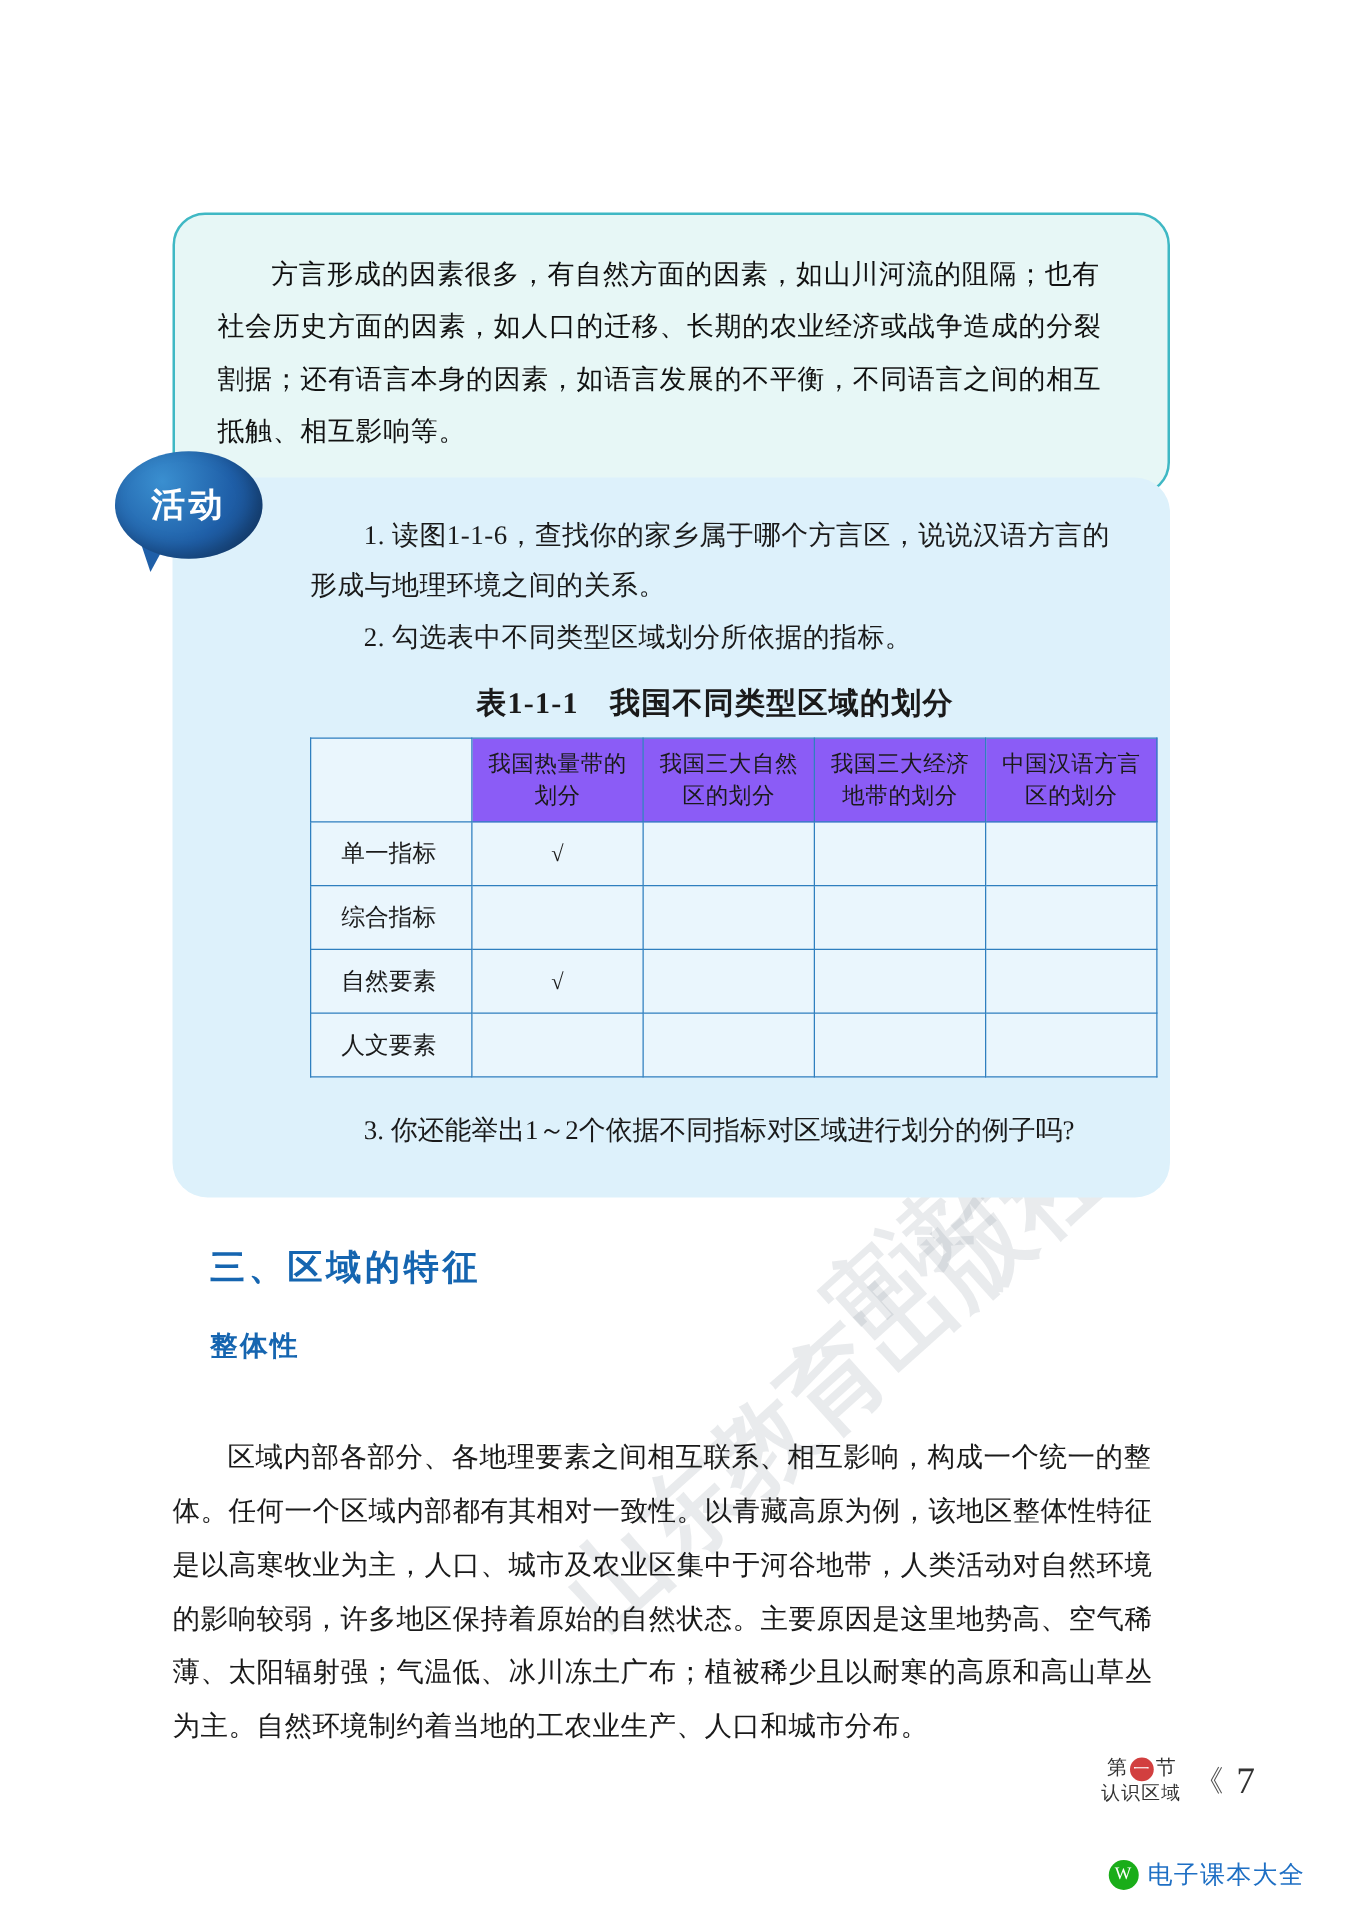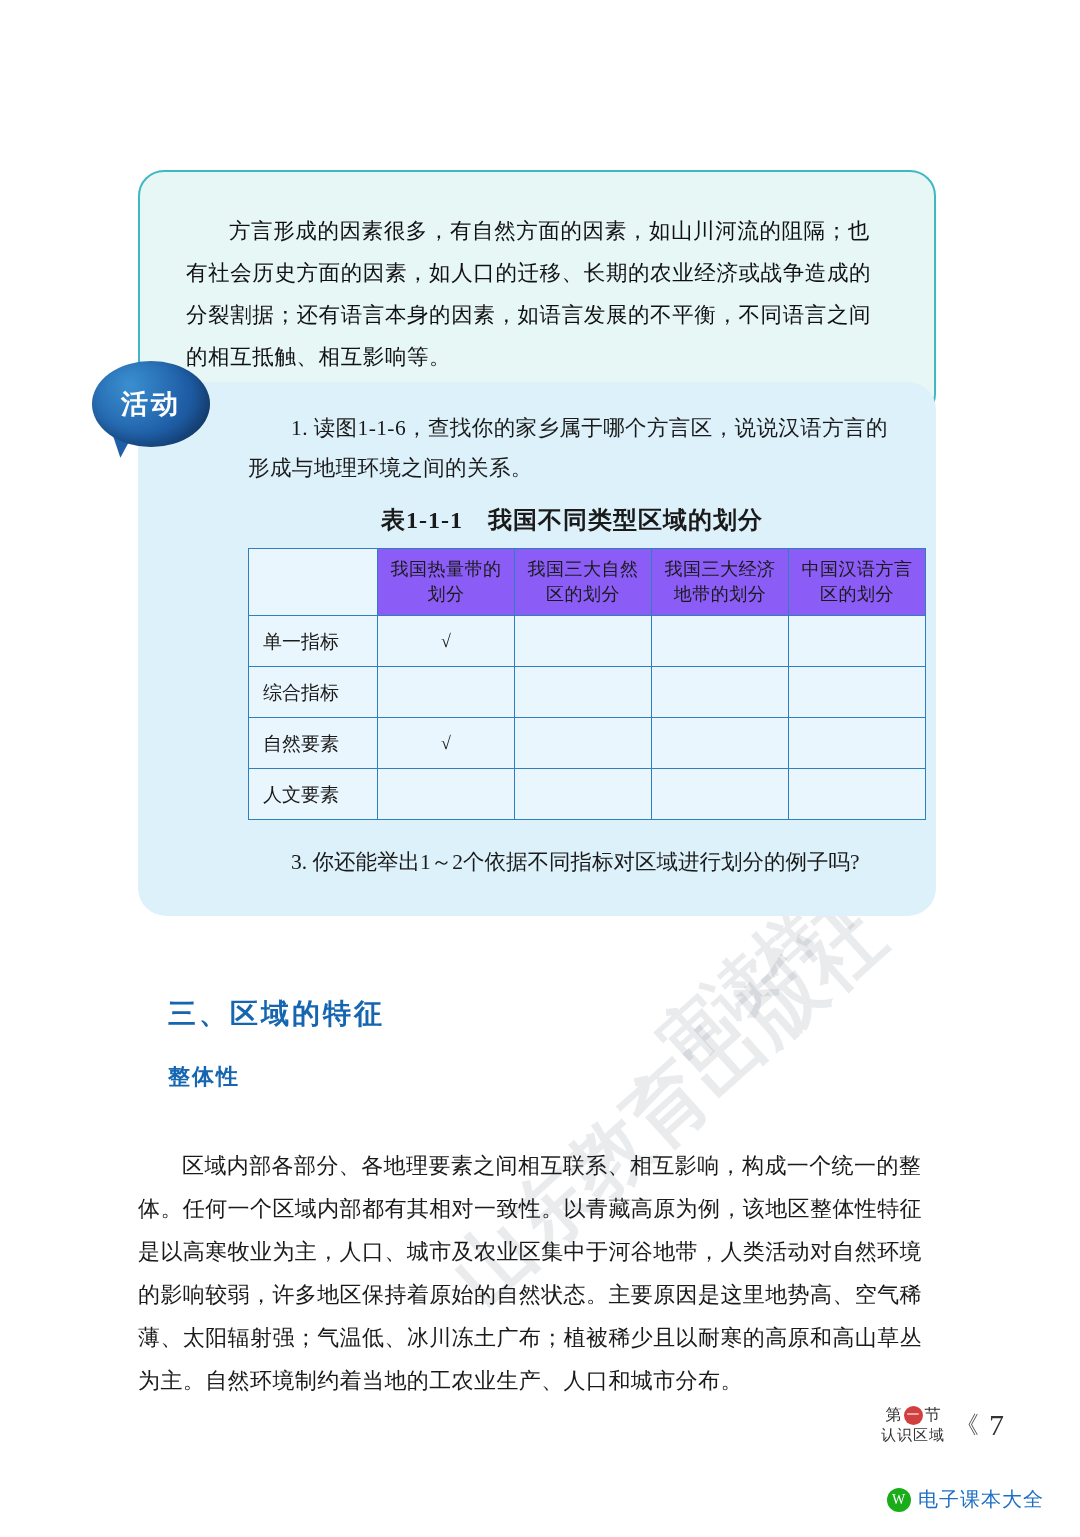--- a/index.html
+++ b/index.html
@@ -42,21 +42,21 @@
     border-radius: 26px;
     background: #e7f7f6;
     padding: 26px 34px 28px 34px;
   }
   .quote-text {
     font-size: 21.5px;
     line-height: 42px;
     letter-spacing: 0.6px;
     text-indent: 2em;
     color: #111;
-    margin: 12px;
+    margin: 0;
   }
 
   
   .activity-card {
     position: absolute;
     left: 138px;
     top: 382px;
     width: 798px;
     box-sizing: border-box;
     background: #ddf1fb;
@@ -143,21 +143,21 @@
   }
   table.region-table thead th {
     background: #8b5cf6;
     font-size: 18px;
     letter-spacing: 0.5px;
     height: 62px;
   }
   table.region-table thead th.corner { background: #eaf6fd; width: 116px; }
   table.region-table tbody td.rowhead {
     text-align: left;
-    padding-left: 14px;
+    padding-left: 24px;
     font-size: 19px;
   }
   .check { font-size: 24px; line-height: 1; }
 
   .act-item-3 {
     font-size: 21.5px;
     line-height: 40px;
     margin: 22px 0 0 0;
     text-indent: 2em;
   }
@@ -258,20 +258,21 @@
 <div class="watermark wm1">山东教育出版社</div>
 <div class="watermark wm2">山东教育出版社</div>
 <div class="watermark wm3">审读样书</div>
 
 <div class="quote-box">
   <p class="quote-text">方言形成的因素很多，有自然方面的因素，如山川河流的阻隔；也有社会历史方面的因素，如人口的迁移、长期的农业经济或战争造成的分裂割据；还有语言本身的因素，如语言发展的不平衡，不同语言之间的相互抵触、相互影响等。</p>
 </div>
 
 <div class="activity-card">
   <p class="act-item">1. 读图1-1-6，查找你的家乡属于哪个方言区，说说汉语方言的形成与地理环境之间的关系。</p>
+  <p class="act-item">2. 勾选表中不同类型区域划分所依据的指标。</p>
 
   <div class="table-title">表1-1-1　我国不同类型区域的划分</div>
 
   <table class="region-table">
     <thead>
       <tr>
         <th class="corner"></th>
         <th>我国热量带的划分</th>
         <th>我国三大自然区的划分</th>
         <th>我国三大经济地带的划分</th>

